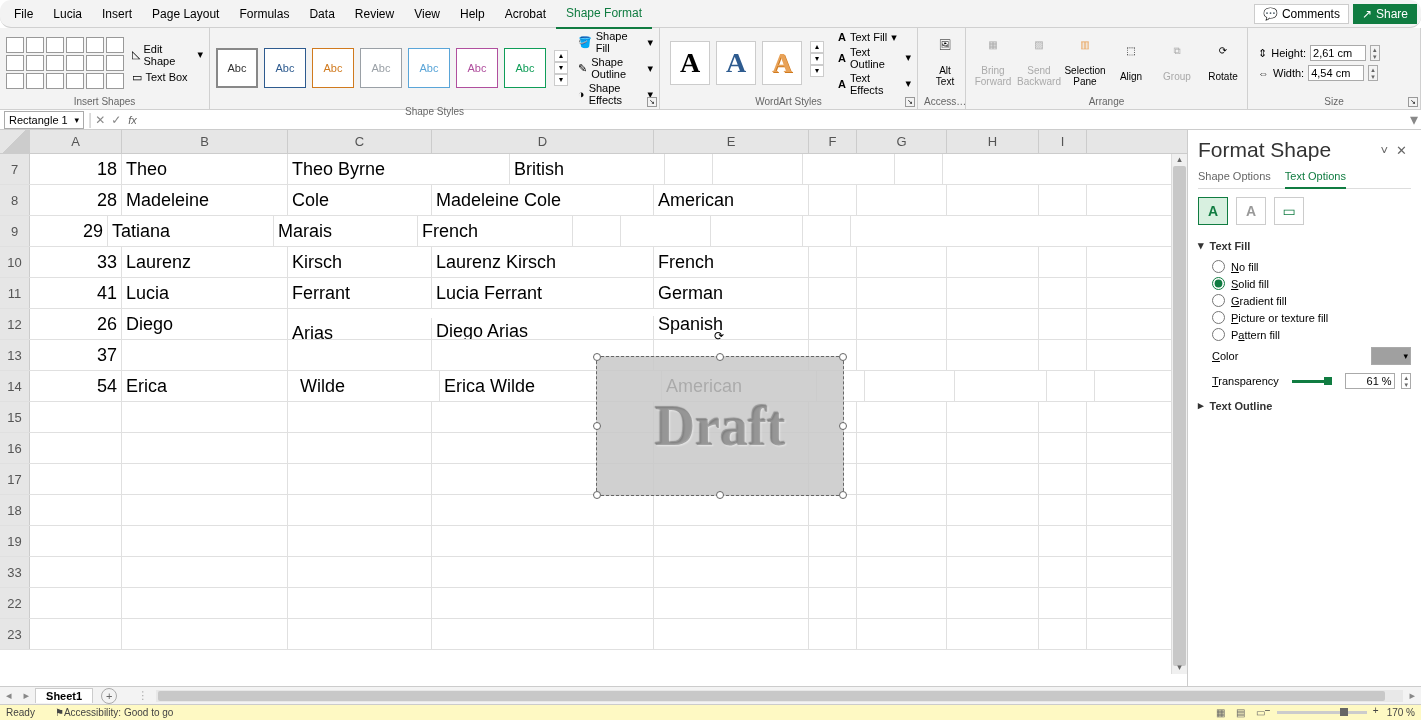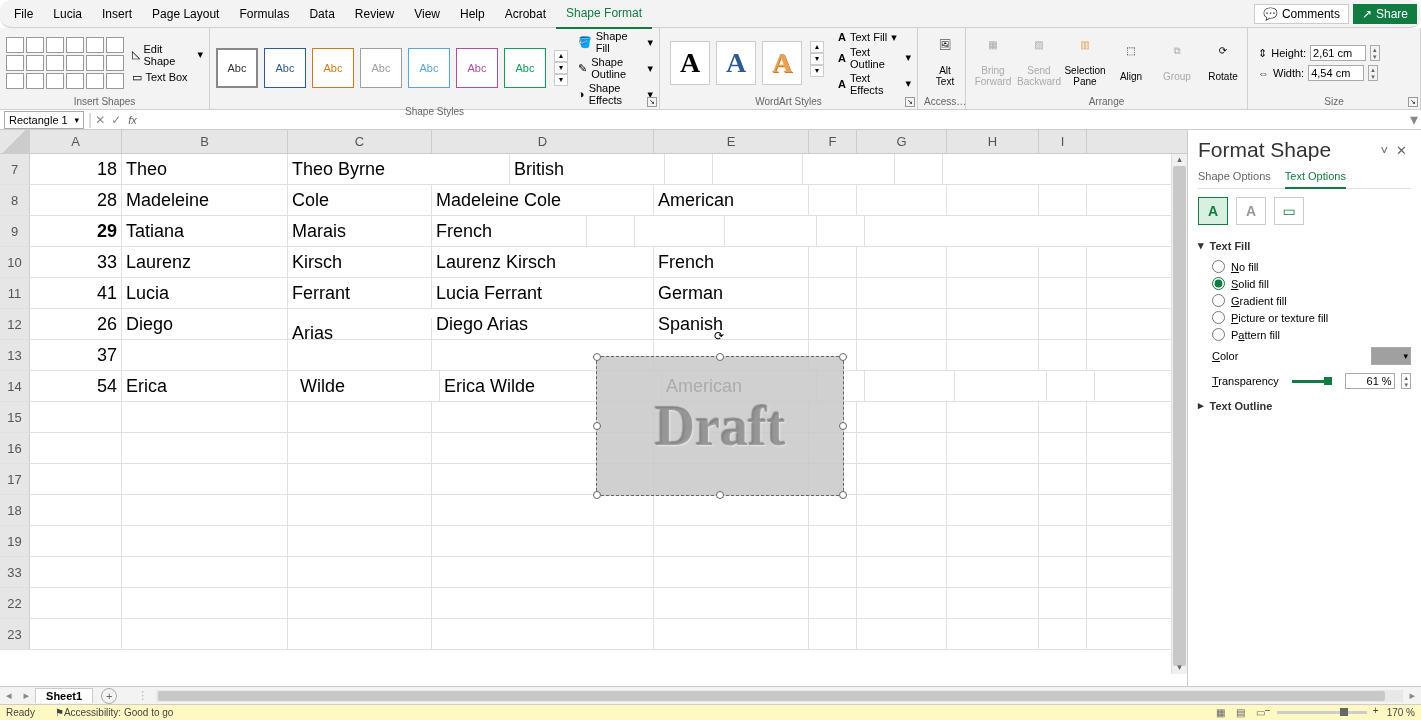--- a/index.html
+++ b/index.html
@@ -373,21 +373,21 @@
         <div class="cell" style="width: 144px;">Cole</div>
         <div class="cell" style="width: 222px;">Madeleine Cole</div>
         <div class="cell" style="width: 155px;">American</div>
         <div class="cell" style="width: 48px;"></div>
         <div class="cell" style="width: 90px;"></div>
         <div class="cell" style="width: 92px;"></div>
         <div class="cell" style="width: 48px;"></div>
       </div>
       <div class="row">
         <div class="rowhead">9</div>
-        <div class="cell num" style="width: 92px; font-weight: bold;">29</div>
+        <div class="cell num" style="width: 78px;">29</div>
         <div class="cell" style="width: 166px;">Tatiana</div>
         <div class="cell" style="width: 144px;">Marais</div>
         <div class="cell" style="width: 155px;">French</div>
         <div class="cell" style="width: 48px;"></div>
         <div class="cell" style="width: 90px;"></div>
         <div class="cell" style="width: 92px;"></div>
         <div class="cell" style="width: 48px;"></div>
       </div>
       <div class="row">
         <div class="rowhead">10</div>
@@ -411,21 +411,21 @@
         <div class="cell" style="width: 48px;"></div>
         <div class="cell" style="width: 90px;"></div>
         <div class="cell" style="width: 92px;"></div>
         <div class="cell" style="width: 48px;"></div>
       </div>
       <div class="row">
         <div class="rowhead">12</div>
         <div class="cell num" style="width: 92px;">26</div>
         <div class="cell" style="width: 166px;">Diego</div>
         <div class="cell" style="width: 144px; margin-top: 9px;">Arias</div>
-        <div class="cell" style="width: 222px;">Diego Arias</div>
+        <div class="cell" style="width: 222px; margin-top: 7px;">Diego Arias</div>
         <div class="cell" style="width: 155px;">Spanish</div>
         <div class="cell" style="width: 48px;"></div>
         <div class="cell" style="width: 90px;"></div>
         <div class="cell" style="width: 92px;"></div>
         <div class="cell" style="width: 48px;"></div>
       </div>
       <div class="row">
         <div class="rowhead">13</div>
         <div class="cell num" style="width: 92px;">37</div>
         <div class="cell" style="width: 166px;"></div>

